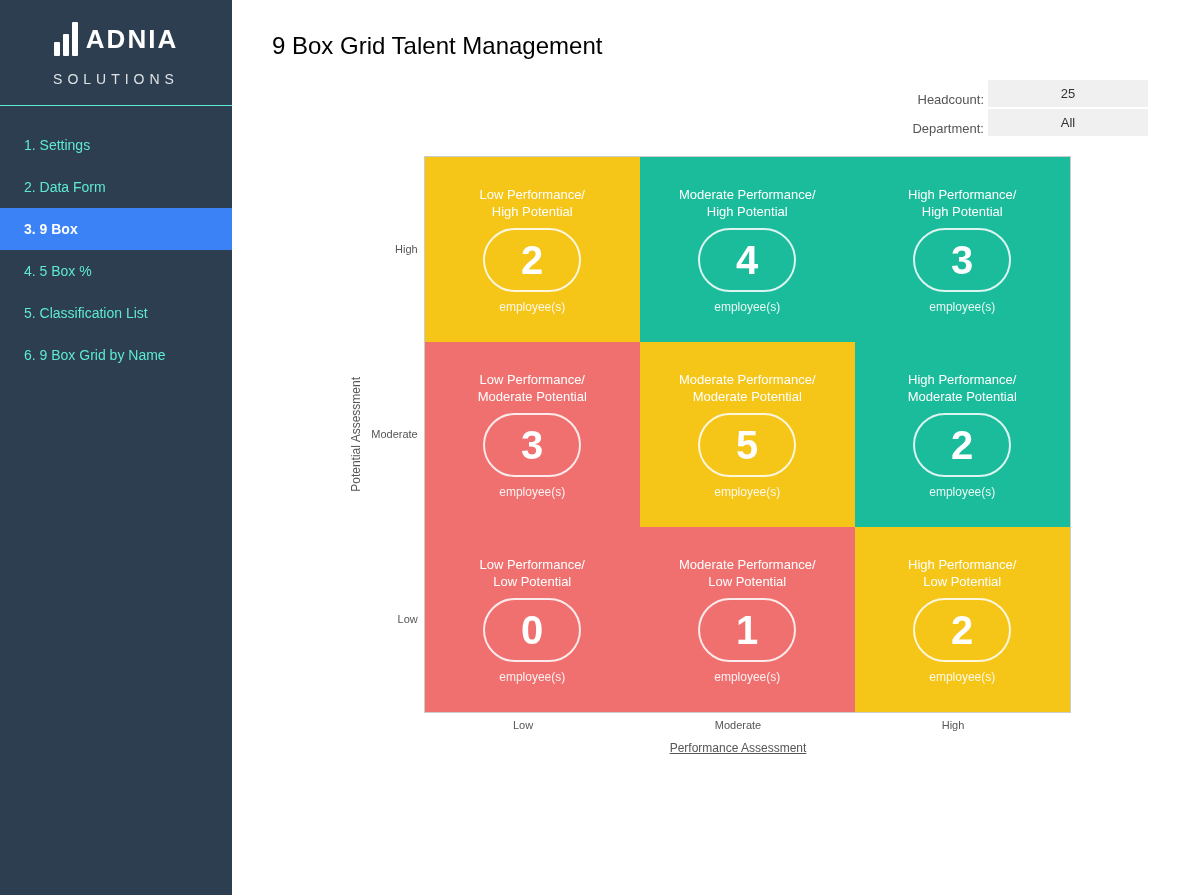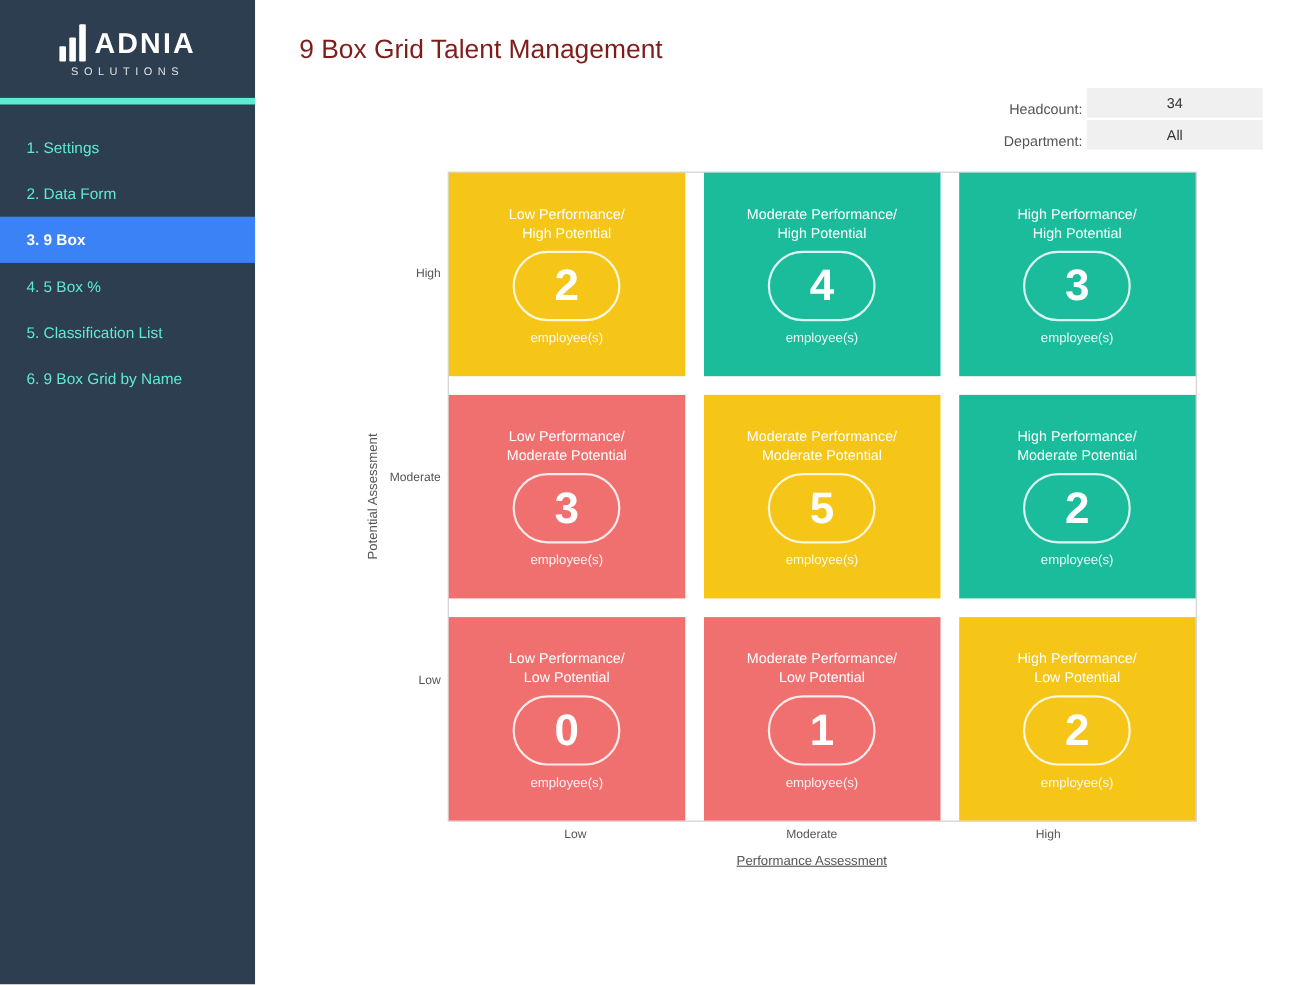--- a/index.html
+++ b/index.html
@@ -12,21 +12,21 @@
       background: #2c3e50;
       display: flex;
       flex-direction: column;
       height: 100%;
     }
     .sidebar-logo {
       display: flex;
       flex-direction: column;
       align-items: center;
       padding: 22px 16px 18px;
-      border-bottom: 6px solid #5eead4;
+      border-bottom: 1px solid #5eead4;
     }
     .logo-icon {
       display: flex;
       align-items: center;
       gap: 8px;
     }
     .logo-bars {
       display: flex;
       align-items: flex-end;
       gap: 3px;
@@ -42,23 +42,23 @@
     .logo-bar:nth-child(3) { height: 34px; }
     .logo-text-main {
       color: #fff;
       font-size: 26px;
       font-weight: 900;
       letter-spacing: 2px;
       line-height: 1;
     }
     .logo-text-sub {
       color: #fff;
-      font-size: 10px;
+      font-size: 14px;
       letter-spacing: 5px;
-      margin-top: 4px;
+      margin-top: 15px;
       opacity: 0.85;
     }
     .nav-menu {
       list-style: none;
       padding: 18px 0 0;
       flex: 1;
     }
     .nav-item {
       padding: 13px 24px;
       color: #5eead4;
@@ -77,21 +77,21 @@
       flex: 1;
       display: flex;
       flex-direction: column;
       padding: 32px 40px 24px;
       overflow: auto;
       background: #fff;
     }
     .page-title {
       font-size: 24px;
       font-weight: 400;
-      color: #7f1d1d;
+      color: #000000;
       margin-bottom: 20px;
     }
 
     
     .stats-area {
       display: flex;
       flex-direction: column;
       align-items: flex-end;
       margin-bottom: 18px;
     }
@@ -156,21 +156,21 @@
       display: flex;
       align-items: center;
       justify-content: flex-end;
     }
 
     
     .nine-box-grid {
       display: grid;
       grid-template-columns: repeat(3, 215px);
       grid-template-rows: repeat(3, 185px);
-      gap: 17px;
+      gap: 0;
       border: 1px solid #ccc;
     }
     .box-cell {
       display: flex;
       flex-direction: column;
       align-items: center;
       justify-content: center;
       padding: 12px 10px 10px;
       gap: 8px;
     }
@@ -247,21 +247,21 @@
       <li class="nav-item">6. 9 Box Grid by Name</li>
     </ul>
 </nav>
 
 <main class="main">
   <h1 class="page-title">9 Box Grid Talent Management</h1>
 
   <div class="stats-area">
     <div class="stat-row">
       <span class="stat-label">Headcount:</span>
-      <span class="stat-value">34</span>
+      <span class="stat-value">25</span>
     </div>
     <div class="stat-row">
       <span class="stat-label">Department:</span>
       <span class="stat-value">All</span>
     </div>
   </div>
 
   <div class="grid-wrapper">
     <div class="grid-with-axes">
       <div class="y-axis-label">Potential Assessment</div>

